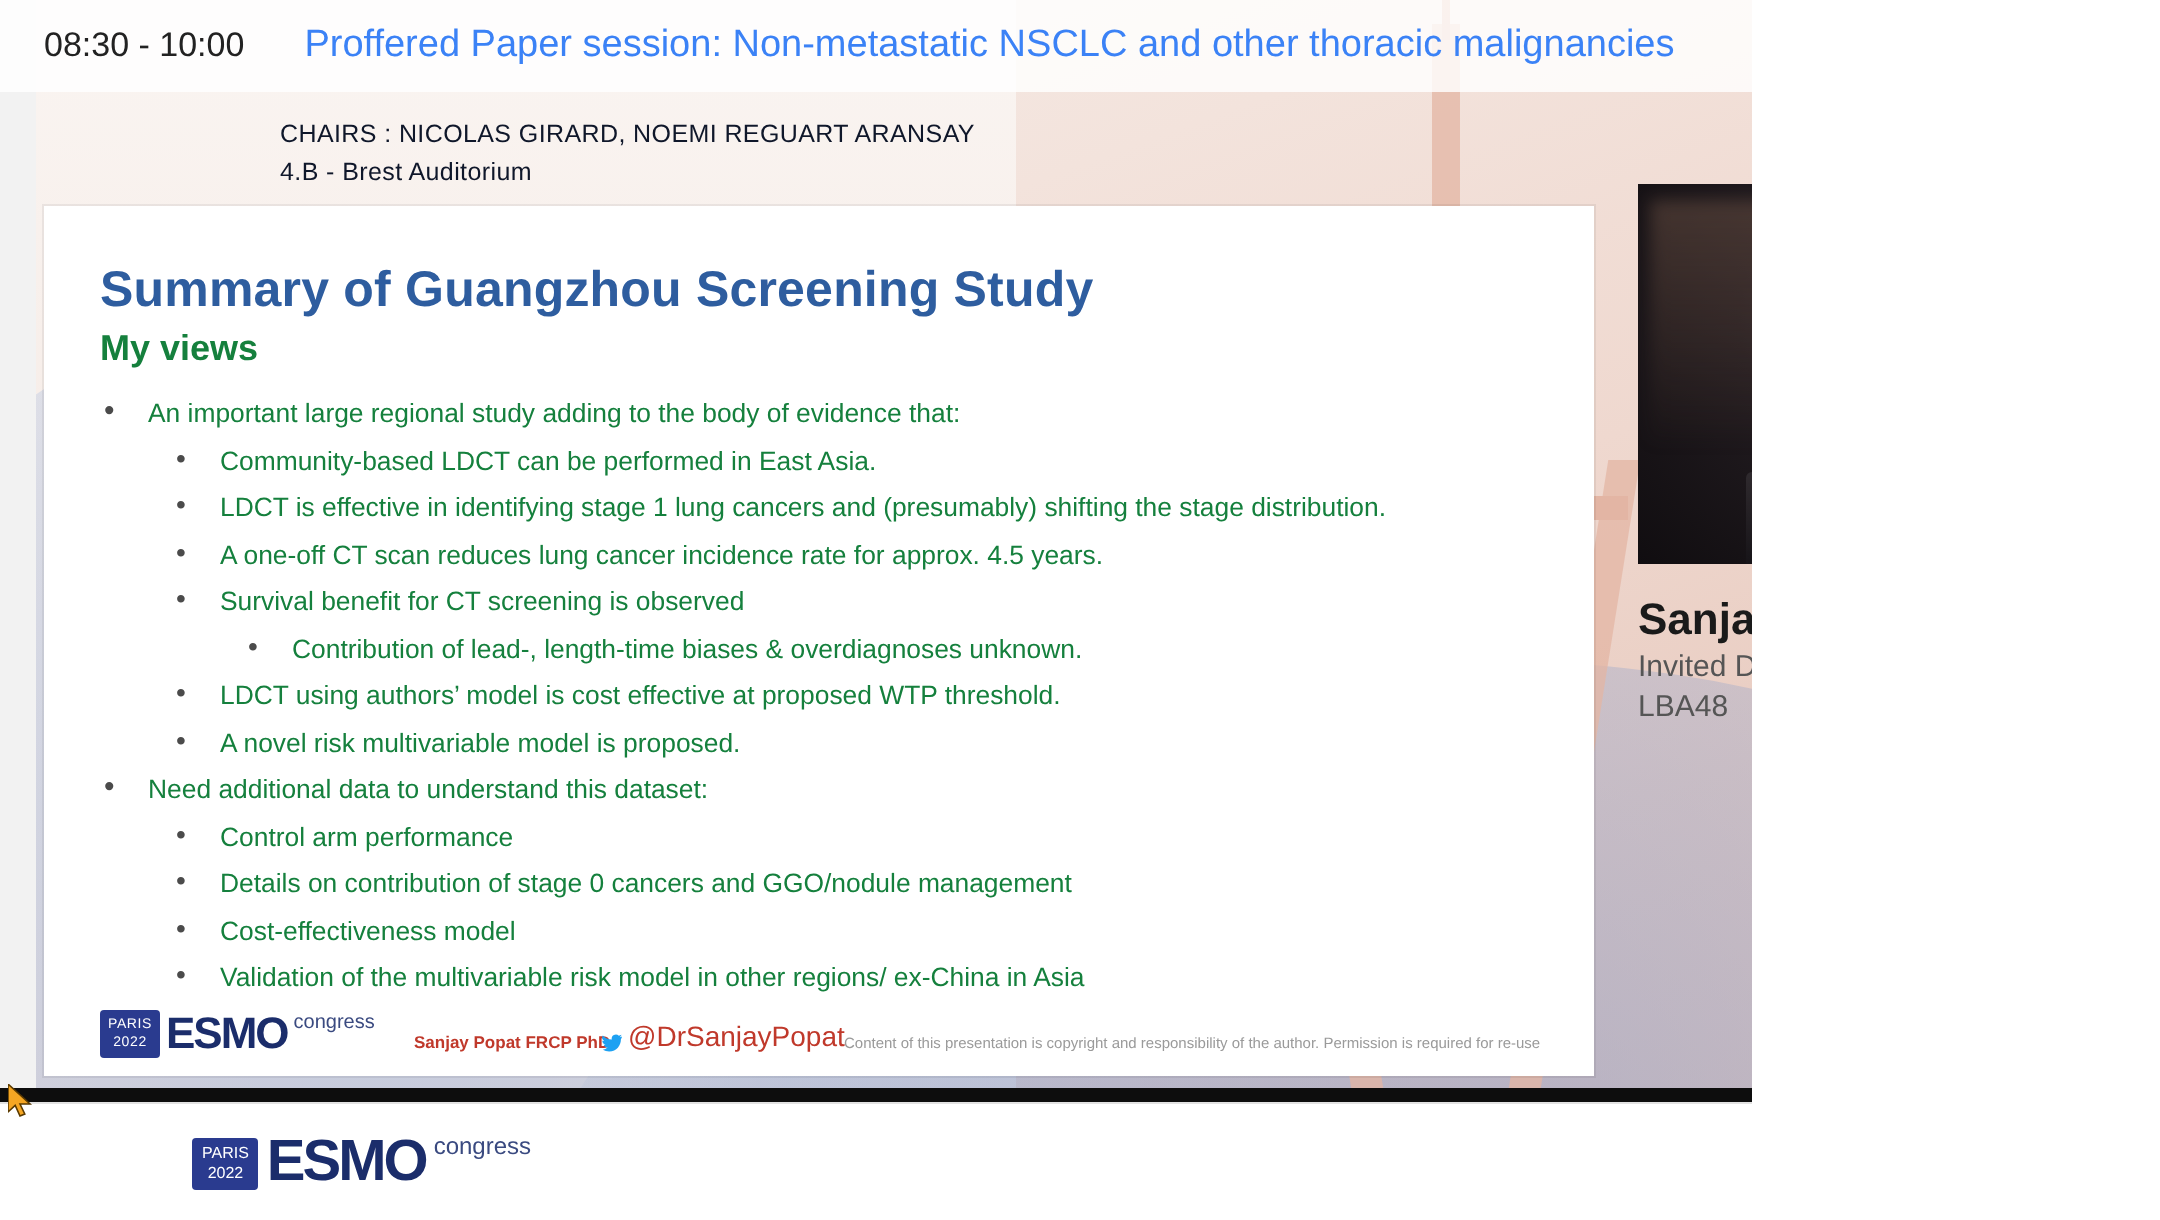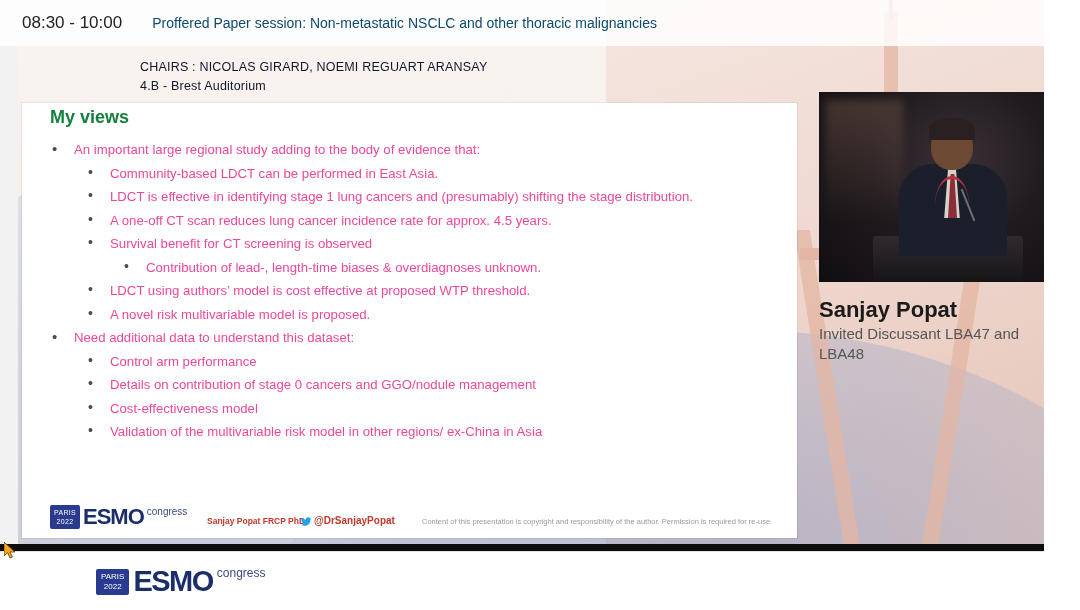--- a/index.html
+++ b/index.html
@@ -8,21 +8,21 @@
     background: #ffffff;
   }
   body {
     width: 1080px;
     height: 610px;
     overflow: hidden;
     font-family: "Liberation Sans", sans-serif;
   }
   .stage {
     position: relative;
-    width: 1044px;
+    width: 876px;
     height: 610px;
     background: #ffffff;
     overflow: hidden;
   }
   
   .backdrop {
     position: absolute;
     inset: 0;
     background: linear-gradient(160deg, #f6eeea 0%, #f3e3dc 30%, #efd8cf 55%, #e9cdc2 75%, #e4c4b8 100%);
   }
@@ -119,22 +119,22 @@
     align-items: center;
     background: rgba(255,255,255,0.82);
   }
   .header .time {
     font-size: 17px;
     color: #222;
     margin-left: 22px;
     white-space: nowrap;
   }
   .header .title {
-    font-size: 14px;
-    color: #0c4a6e;
+    font-size: 19px;
+    color: #3b82f6;
     margin-left: 30px;
     white-space: nowrap;
   }
   
   .chairs {
     position: absolute;
     left: 140px;
     top: 58px;
     color: #0f172a;
     font-size: 12.5px;
@@ -168,21 +168,21 @@
   .bullets {
     margin: 10px 0 0 0;
     padding: 0;
     list-style: none;
     color: #2b2b2b;
   }
   .bullets li {
     position: relative;
     font-size: 13.2px;
     line-height: 23.5px;
-    color: #ec4899;
+    color: #15803d;
   }
   .bullets li::before {
     content: "•";
     position: absolute;
     color: #4b4b4b;
   }
   .lvl1 { margin-left: 52px; }
   .lvl1::before { left: -22px; top: -1px; font-size: 15px; }
   .lvl2 { margin-left: 88px; }
   .lvl2::before { left: -22px; top: -1px; font-size: 14px; }
@@ -229,23 +229,23 @@
     left: 185px;
     bottom: 12px;
     font-size: 8.5px;
     color: #c0392b;
     font-weight: bold;
   }
   .slide-handle {
     position: absolute;
     left: 292px;
     bottom: 12px;
-    font-size: 10px;
+    font-size: 14px;
     color: #c0392b;
-    font-weight: bold;
+    font-weight: normal;
   }
   .twitter-bird {
     position: absolute;
     left: 278px;
     bottom: 11px;
     width: 12px;
     height: 11px;
     fill: #1da1f2;
   }
   .slide-copy {
@@ -454,20 +454,21 @@
     <div class="time">08:30 - 10:00</div>
     <div class="title">Proffered Paper session: Non-metastatic NSCLC and other thoracic malignancies</div>
   </div>
 
   <div class="chairs">
     <div>CHAIRS : NICOLAS GIRARD, NOEMI REGUART ARANSAY</div>
     <div>4.B - Brest Auditorium</div>
   </div>
 
   <div class="slide">
+    <h1>Summary of Guangzhou Screening Study</h1>
     <h2>My views</h2>
 
     <ul class="bullets">
       <li class="lvl1">An important large regional study adding to the body of evidence that:</li>
       <li class="lvl2">Community-based LDCT can be performed in East Asia.</li>
       <li class="lvl2">LDCT is effective in identifying stage 1 lung cancers and (presumably) shifting the stage distribution.</li>
       <li class="lvl2">A one-off CT scan reduces lung cancer incidence rate for approx. 4.5 years.</li>
       <li class="lvl2">Survival benefit for CT screening is observed</li>
       <li class="lvl3">Contribution of lead-, length-time biases &amp; overdiagnoses unknown.</li>
       <li class="lvl2">LDCT using authors’ model is cost effective at proposed WTP threshold.</li>

